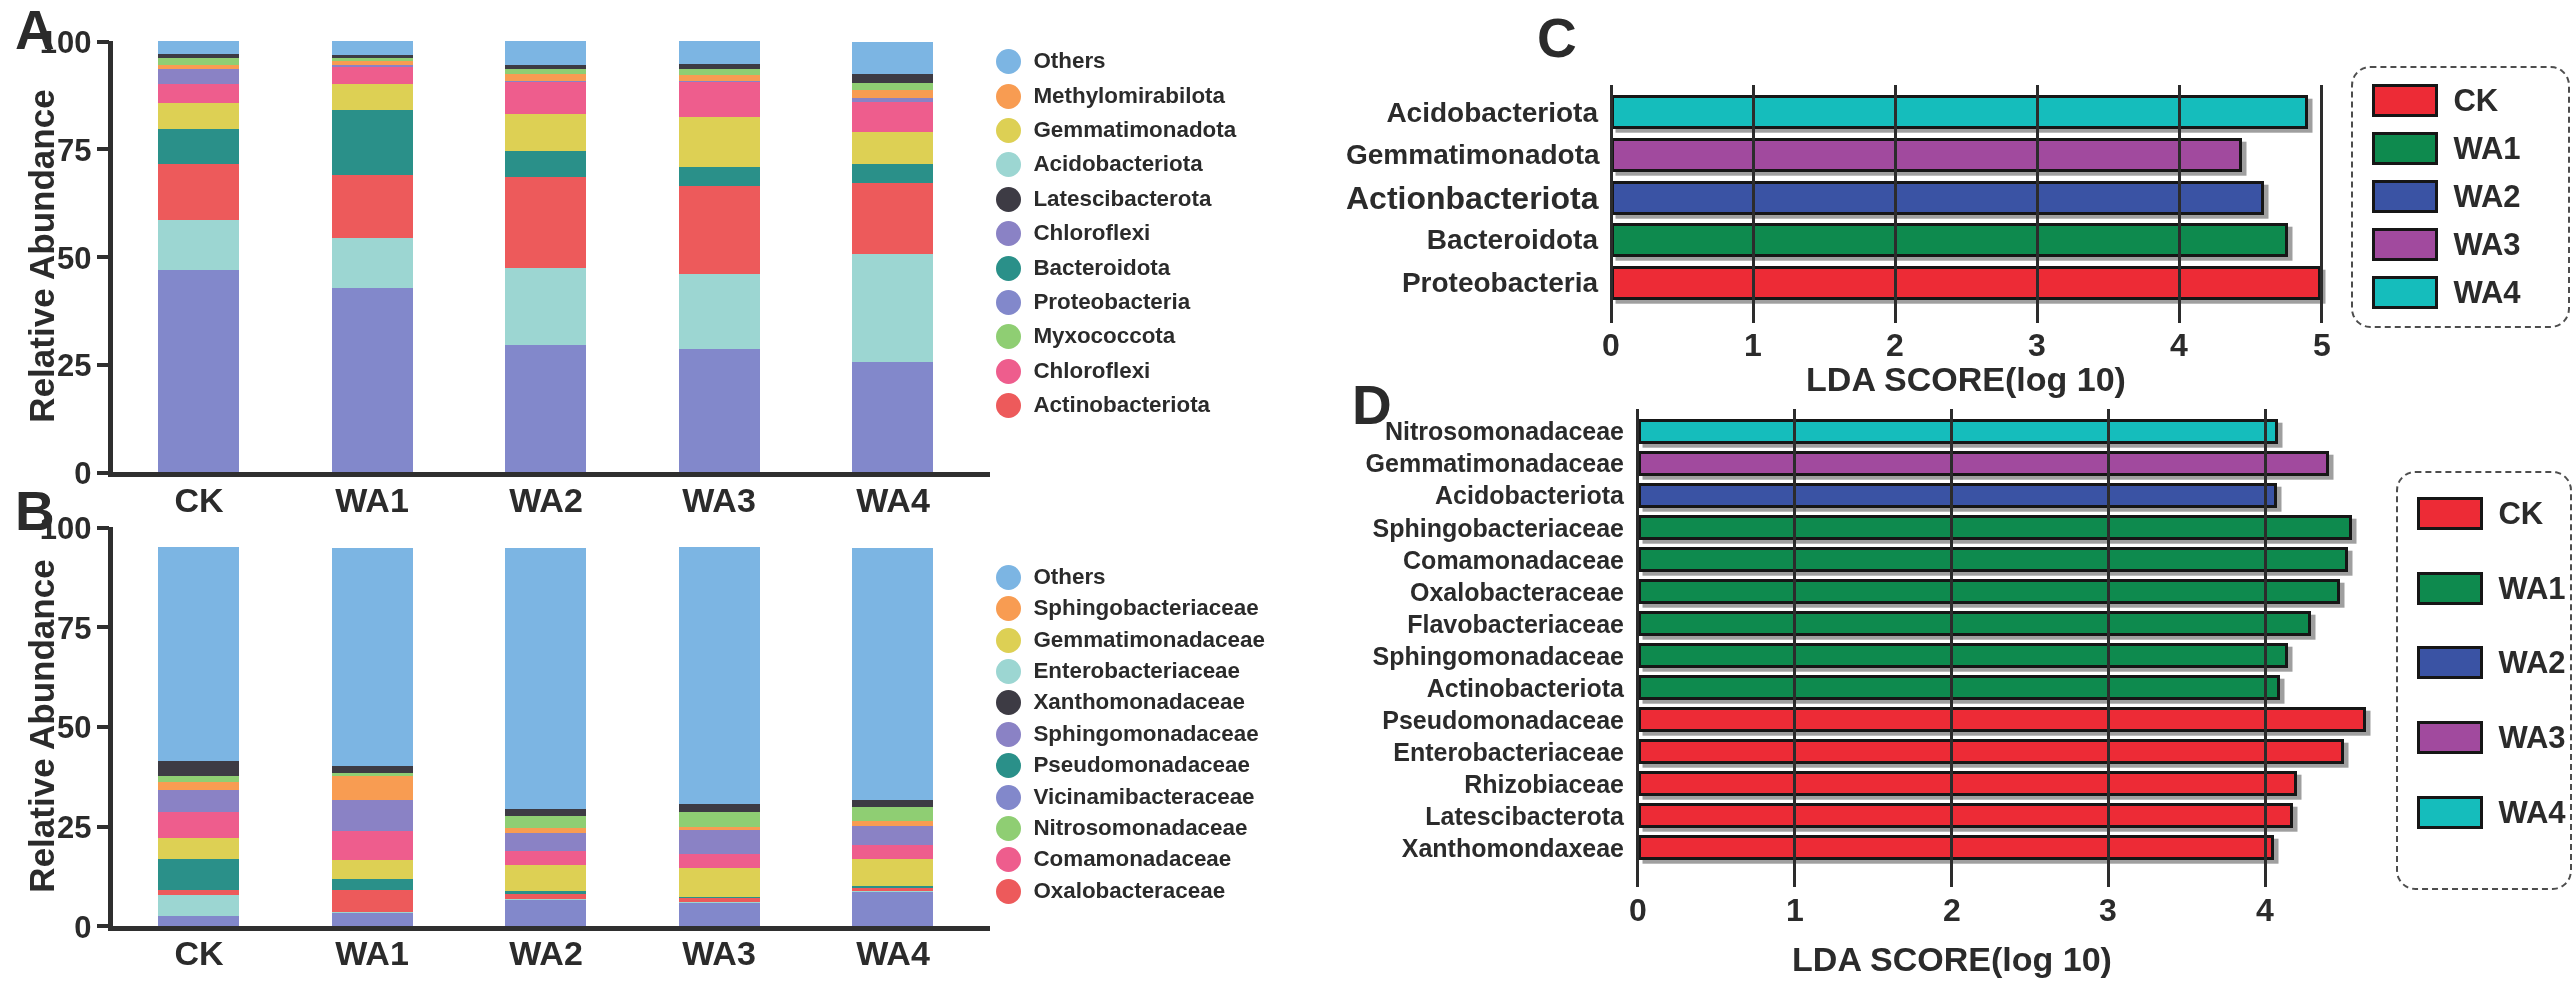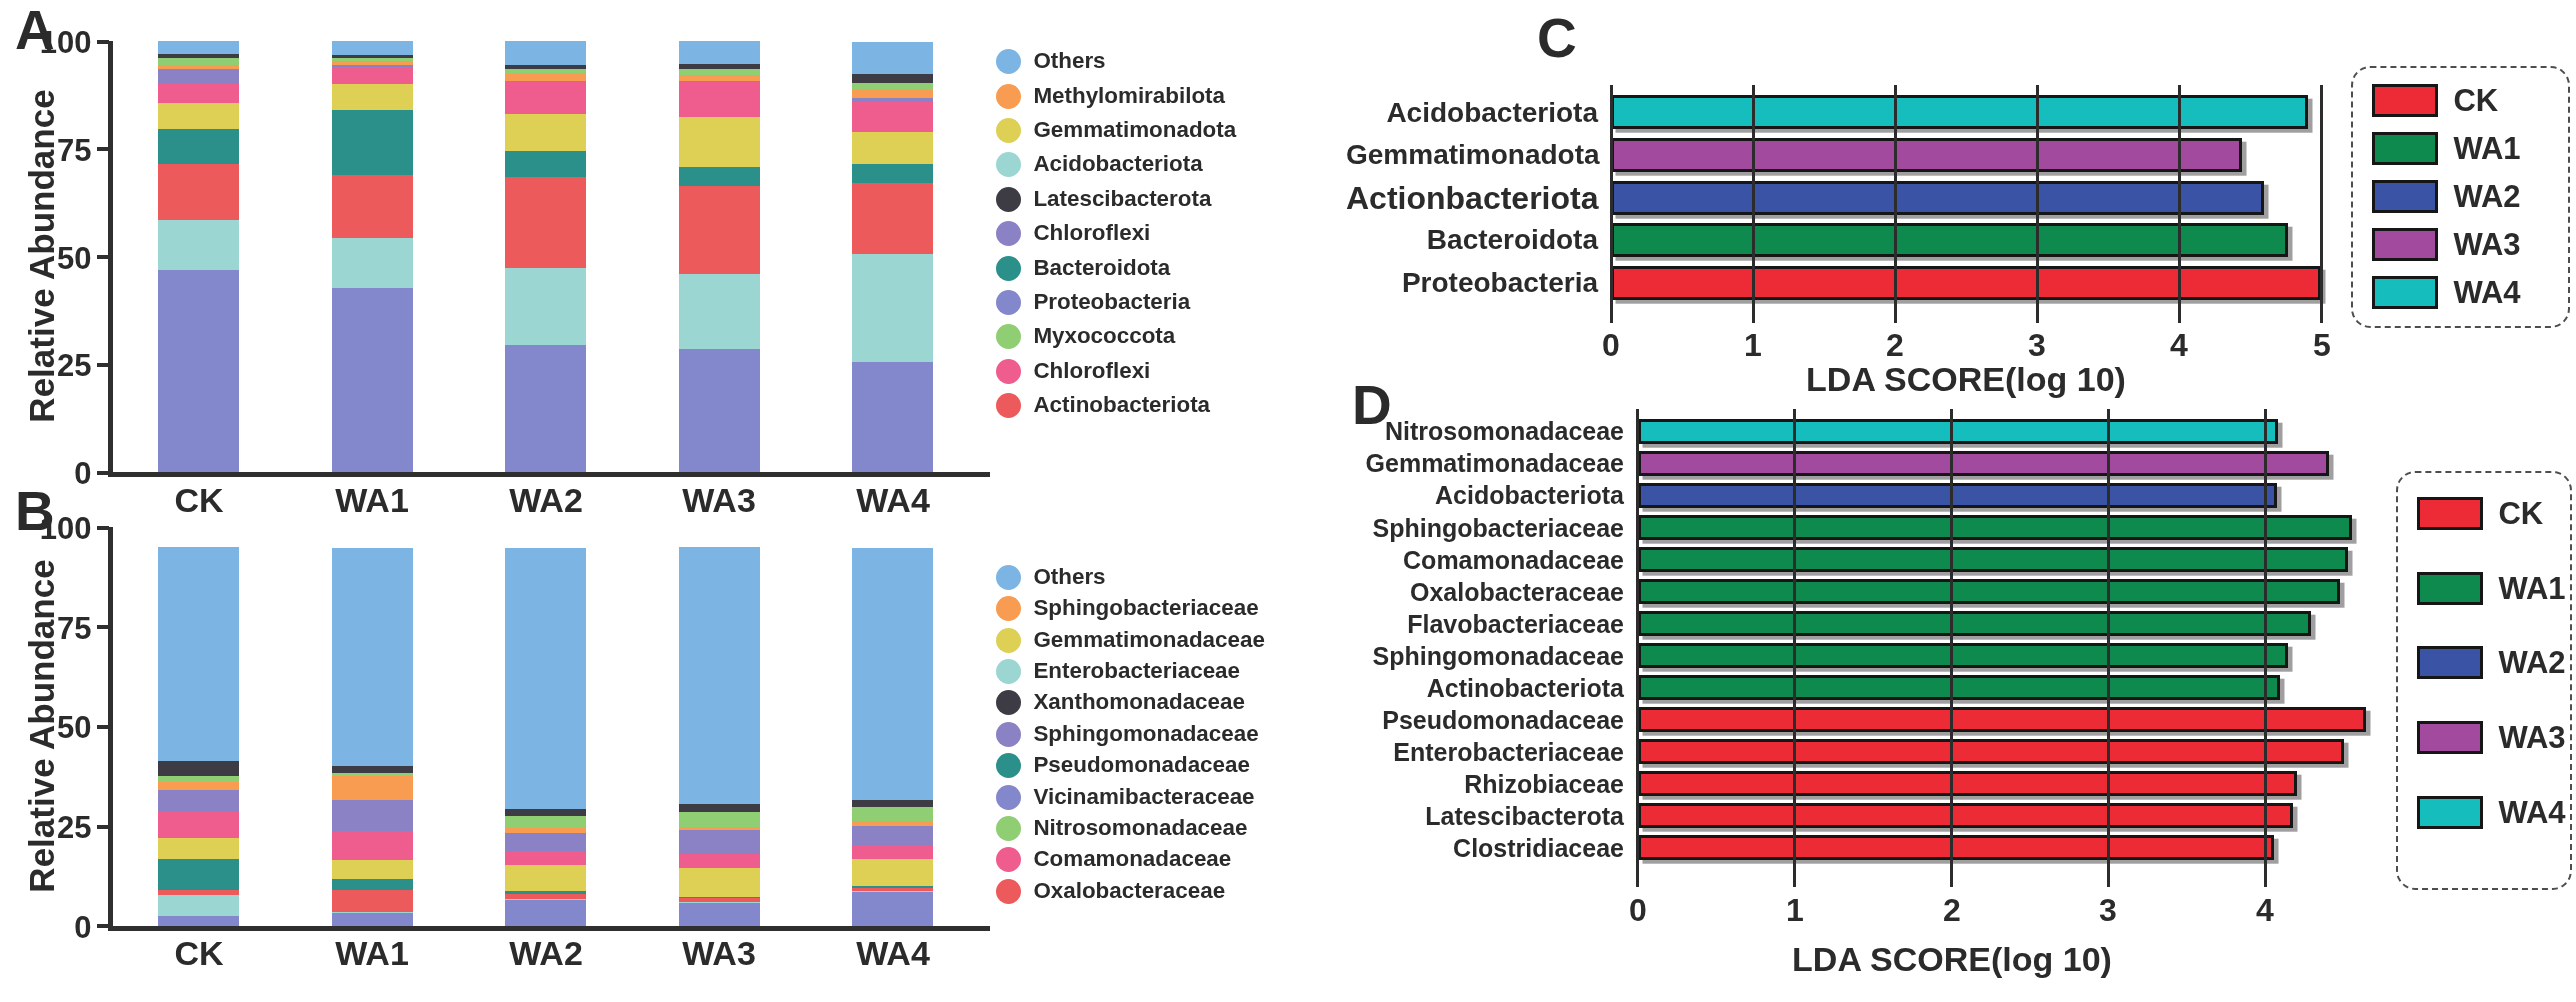--- a/index.html
+++ b/index.html
@@ -393,21 +393,21 @@
         <div class="lda-lab" style="left: 0px; top: 310px; width: 278px; font-size: 25px;">Actinobacteriota</div>
         <div class="lda-bar" style="left: 292px; top: 329px; width: 728px; height: 25.4px; background: rgb(237, 43, 54);"></div>
         <div class="lda-lab" style="left: 0px; top: 342px; width: 278px; font-size: 25px;">Pseudomonadaceae</div>
         <div class="lda-bar" style="left: 292px; top: 361px; width: 706px; height: 25.4px; background: rgb(237, 43, 54);"></div>
         <div class="lda-lab" style="left: 0px; top: 374px; width: 278px; font-size: 25px;">Enterobacteriaceae</div>
         <div class="lda-bar" style="left: 292px; top: 393px; width: 659px; height: 25.4px; background: rgb(237, 43, 54);"></div>
         <div class="lda-lab" style="left: 0px; top: 406px; width: 278px; font-size: 25px;">Rhizobiaceae</div>
         <div class="lda-bar" style="left: 292px; top: 425px; width: 655px; height: 25.4px; background: rgb(237, 43, 54);"></div>
         <div class="lda-lab" style="left: 0px; top: 438px; width: 278px; font-size: 25px;">Latescibacterota</div>
         <div class="lda-bar" style="left: 292px; top: 457px; width: 636px; height: 25.4px; background: rgb(237, 43, 54);"></div>
-        <div class="lda-lab" style="left: 0px; top: 470px; width: 278px; font-size: 25px;">Clostridiaceae</div>
+        <div class="lda-lab" style="left: 0px; top: 470px; width: 278px; font-size: 25px;">Xanthomondaxeae</div>
         <div class="gridline" style="left: 290px; top: 31px; height: 478px;"></div>
         <div class="xticklab" style="left: 292px; top: 516px;">0</div>
         <div class="gridline" style="left: 447px; top: 31px; height: 478px;"></div>
         <div class="xticklab" style="left: 449px; top: 516px;">1</div>
         <div class="gridline" style="left: 604px; top: 31px; height: 478px;"></div>
         <div class="xticklab" style="left: 606px; top: 516px;">2</div>
         <div class="gridline" style="left: 761px; top: 31px; height: 478px;"></div>
         <div class="xticklab" style="left: 762px; top: 516px;">3</div>
         <div class="gridline" style="left: 918px; top: 31px; height: 478px;"></div>
         <div class="xticklab" style="left: 919px; top: 516px;">4</div>

